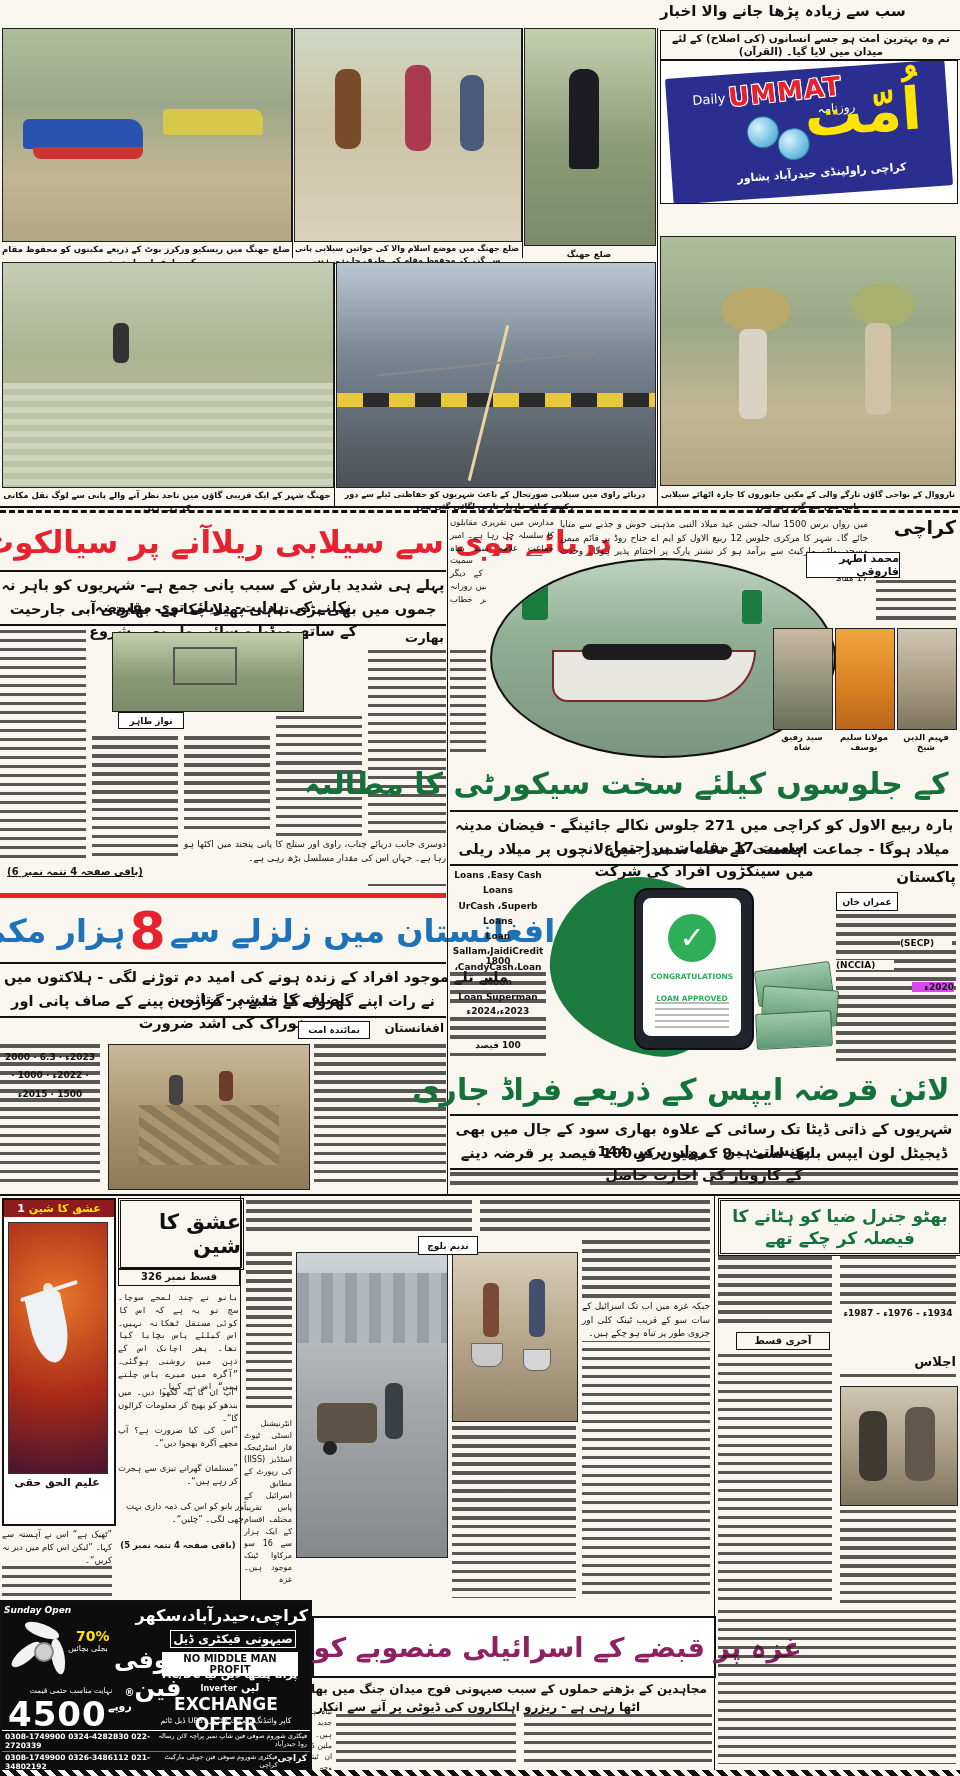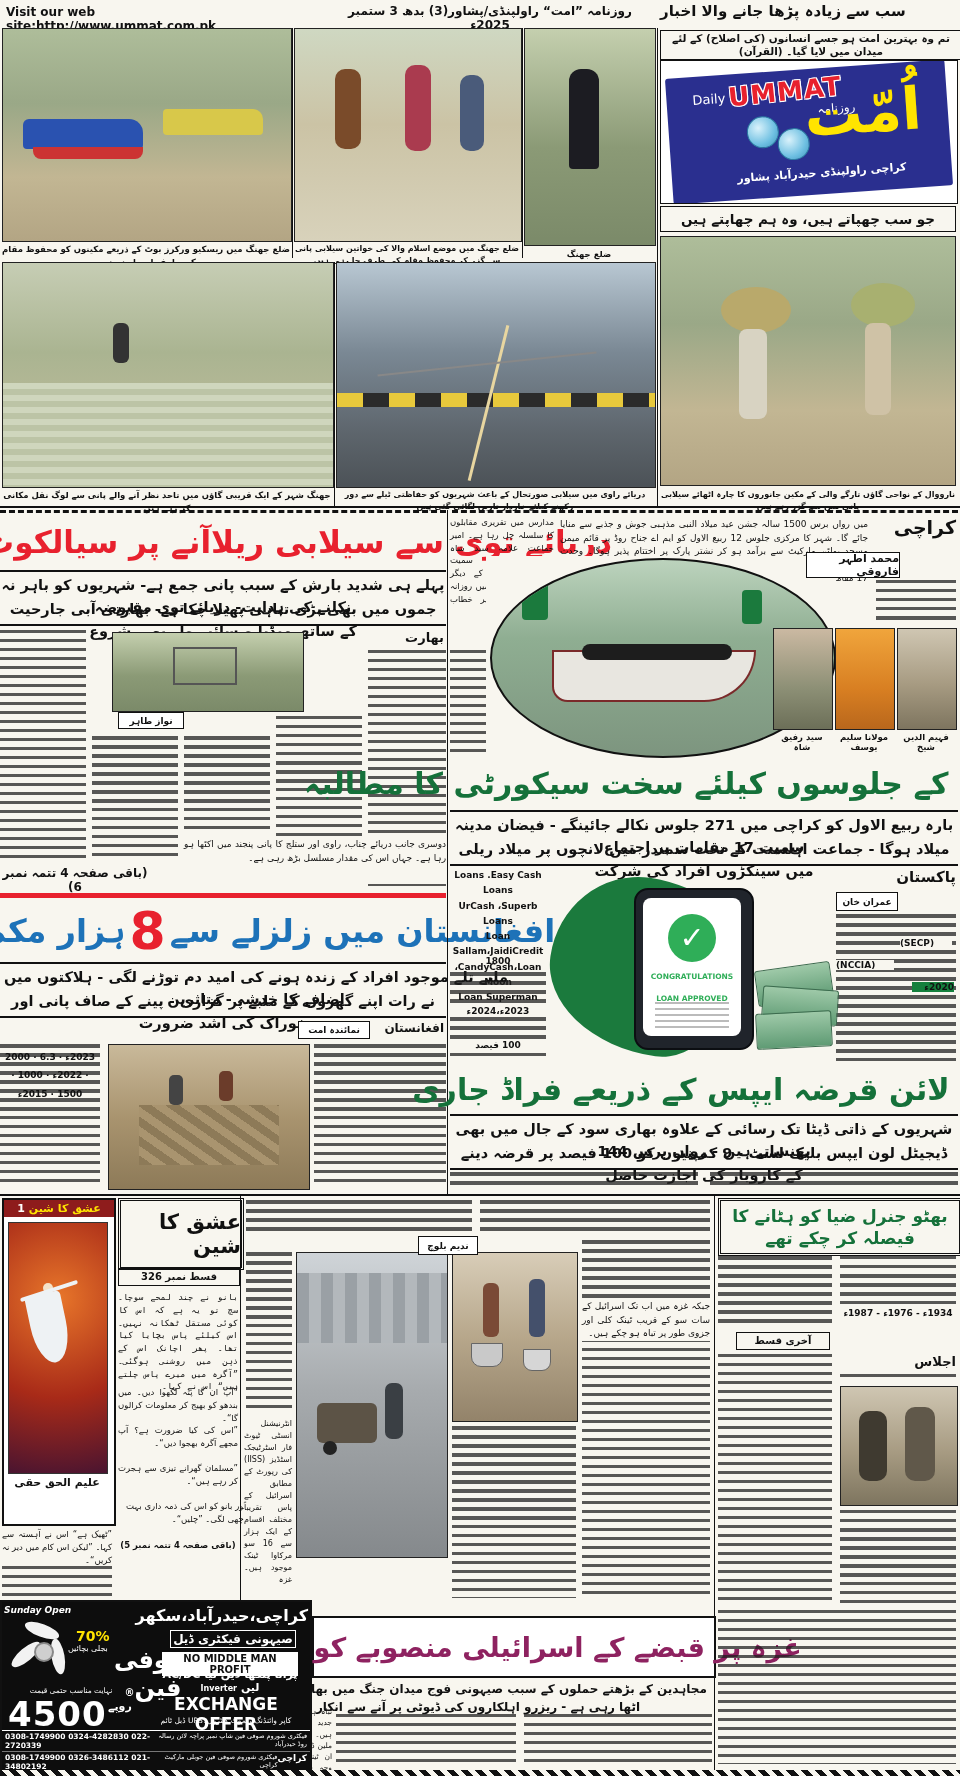--- a/index.html
+++ b/index.html
@@ -39,22 +39,20 @@
   .ad{position:absolute;background:#0d0d0d;color:#fff;border:2px solid #111;}
   .blade{position:absolute;width:36px;height:13px;background:#f2f2f2;border-radius:50%;}
   .globe{position:absolute;border-radius:50%;background:radial-gradient(circle at 35% 35%,#d9f2fb,#6fc0e2 60%,#3e93bb);border:1px solid #2e7da3;}
   .note{position:absolute;background:linear-gradient(180deg,#9ec9a8,#5f9b74);border:1px solid #3c6b4e;border-radius:3px;}
 </style>
 </head>
 <body>
 
 <div class="page">
 
-  <div class="abs ltr" style="left:6px;top:5px;width:300px;font-size:12px;font-weight:bold;">Visit our web site:http://www.ummat.com.pk</div>
-  <div class="abs rtl c b" style="left:330px;top:4px;width:320px;font-size:12px;">روزنامہ ”امت“ راولپنڈی/پشاور(3) بدھ 3 ستمبر 2025ء</div>
   <div class="abs rtl b" style="left:660px;top:2px;width:296px;font-size:15px;text-align:left;">سب سے زیادہ پڑھا جانے والا اخبار</div>
 
   <div class="photo ph-water" style="left:2px;top:28px;width:288px;height:212px;">
     <div class="abs" style="left:20px;top:90px;width:120px;height:30px;background:#2a52b0;border-radius:6px 14px 4px 4px;"></div>
     <div class="abs" style="left:30px;top:118px;width:110px;height:12px;background:#c33;border-radius:0 0 8px 8px;"></div>
     <div class="abs" style="left:160px;top:80px;width:100px;height:26px;background:#d8c84a;border-radius:4px 10px 4px 4px;"></div>
   </div>
   <div class="cap" style="left:0px;top:243px;width:292px;">ضلع جھنگ میں ریسکیو ورکرز بوٹ کے ذریعے مکینوں کو محفوظ مقام کی طرف لے جا رہے ہیں</div>
 
   <div class="photo ph-water2" style="left:294px;top:28px;width:226px;height:212px;">
@@ -76,21 +74,20 @@
       <span class="abs" style="left:26px;top:16px;color:#fff;font-size:13px;">Daily</span>
       <span class="abs b" style="left:62px;top:6px;color:#e8212e;font-size:26px;letter-spacing:1px;text-shadow:-1px -1px 0 #fff,1px -1px 0 #fff,-1px 1px 0 #fff,1px 1px 0 #fff;transform:rotate(-2deg);">UMMAT</span>
       <span class="abs rtl" style="left:150px;top:34px;color:#fff;font-size:12px;">روزنامہ</span>
       <span class="globe" style="left:78px;top:44px;width:30px;height:30px;"></span>
       <span class="globe" style="left:108px;top:58px;width:30px;height:30px;"></span>
       <span class="abs rtl b" style="left:120px;top:18px;width:150px;color:#ffe400;font-size:58px;line-height:1;text-align:center;">اُمّت</span>
       <span class="abs rtl" style="left:40px;top:98px;width:220px;color:#fff;font-size:11px;font-weight:bold;text-align:center;">کراچی راولپنڈی حیدرآباد پشاور</span>
     </div>
   </div>
 
-  <div class="abs rtl c b" style="left:660px;top:206px;width:294px;height:24px;border:1.5px solid #111;font-size:13.5px;display:flex;align-items:center;justify-content:center;">جو سب چھپاتے ہیں، وہ ہم چھاپتے ہیں</div>
 
   <div class="photo ph-water" style="left:660px;top:236px;width:294px;height:248px;">
     <div class="abs" style="left:60px;top:50px;width:70px;height:46px;background:#b9a96b;border-radius:50%;"></div>
     <div class="abs" style="left:78px;top:92px;width:28px;height:90px;background:#d8d3c2;border-radius:8px;"></div>
     <div class="abs" style="left:190px;top:46px;width:64px;height:44px;background:#a8b070;border-radius:50%;"></div>
     <div class="abs" style="left:204px;top:86px;width:26px;height:92px;background:#cfc2a6;border-radius:8px;"></div>
   </div>
   <div class="cap" style="left:660px;top:489px;width:296px;font-size:8px;">نارووال کے نواحی گاؤں تارگے والی کے مکین جانوروں کا چارہ اٹھائے سیلابی پانی میں سے گزر رہے ہیں</div>
 
   <div class="photo ph-flood" style="left:2px;top:262px;width:330px;height:224px;">
@@ -124,21 +121,21 @@
     <div class="abs" style="left:60px;top:14px;width:60px;height:34px;border:2px solid #555;background:transparent;"></div>
   </div>
   <div class="nameBox" style="left:118px;top:712px;width:64px;height:15px;font-size:9px;">نواز طاہر</div>
 
   <div class="tx" style="left:368px;top:650px;width:78px;height:236px;"></div>
   <div class="tx" style="left:276px;top:716px;width:86px;height:120px;"></div>
   <div class="tx" style="left:184px;top:736px;width:86px;height:96px;"></div>
   <div class="tx" style="left:92px;top:736px;width:86px;height:124px;"></div>
   <div class="tx" style="left:0px;top:630px;width:86px;height:230px;"></div>
   <div class="abs frag" style="left:184px;top:838px;width:262px;height:46px;background:#f8f6ef;">دوسری جانب دریائے چناب، راوی اور ستلج کا پانی پنجند میں اکٹھا ہو رہا ہے۔ جہاں اس کی مقدار مسلسل بڑھ رہی ہے۔</div>
-  <div class="abs rtl c b" style="left:0px;top:866px;width:150px;font-size:12px;">(باقی صفحہ 4 تتمہ نمبر 6)</div>
+  <div class="abs rtl c b" style="left:0px;top:866px;width:150px;font-size:10px;text-decoration:underline;">(باقی صفحہ 4 تتمہ نمبر 6)</div>
 
   <div class="abs" style="left:0;top:893px;width:446px;height:5px;background:#e8212e;"></div>
 
   <div class="bigH" style="left:0;top:902px;width:446px;height:58px;gap:4px;">
     <span class="headline-blue b" style="font-size:32px;">افغانستان میں زلزلے سے</span>
     <span class="b" style="font-size:52px;color:#e8212e;">8</span>
     <span class="headline-blue b" style="font-size:32px;">ہزار مکمل تباہ</span>
   </div>
   <div class="hr" style="left:0;top:962px;width:446px;"></div>
   <div class="subH" style="left:0;top:966px;width:512px;">ملبے تلے موجود افراد کے زندہ ہونے کی امید دم توڑنے لگی - ہلاکتوں میں اضافے کا خدشہ - متاثرین</div>
@@ -191,21 +188,21 @@
   <div class="hr" style="left:450px;top:810px;width:508px;"></div>
   <div class="subH" style="left:450px;top:814px;width:508px;">بارہ ربیع الاول کو کراچی میں 271 جلوس نکالے جائینگے - فیضان مدینہ سمیت 17 مقامات پر اجتماع</div>
   <div class="subH" style="left:450px;top:838px;width:508px;">میلاد ہوگا - جماعت اہلسنت کے تحت سمندر میں لانچوں پر میلاد ریلی میں سینکڑوں افراد کی شرکت</div>
   <div class="hr" style="left:450px;top:864px;width:508px;"></div>
 
   <div class="abs rtl b" style="left:898px;top:868px;width:58px;font-size:15px;">پاکستان</div>
   <div class="nameBox" style="left:836px;top:892px;width:60px;height:17px;font-size:9px;">عمران خان</div>
   <div class="tx" style="left:836px;top:914px;width:120px;height:148px;"></div>
   <div class="abs ltr b" style="left:900px;top:938px;width:52px;font-size:9px;background:#f8f6ef;">(SECP)</div>
   <div class="abs ltr b" style="left:836px;top:960px;width:58px;font-size:9px;background:#f8f6ef;">(NCCIA)</div>
-  <div class="abs rtl b" style="left:912px;top:982px;width:42px;font-size:9px;background:#15803d;">2020ء</div>
+  <div class="abs rtl b" style="left:912px;top:982px;width:42px;font-size:9px;background:#d946ef;">2020ء</div>
 
   <div class="abs ltr" style="left:450px;top:868px;width:96px;font-size:9px;font-weight:bold;line-height:1.7;text-align:center;">
     <div>Loans .Easy Cash Loans</div>
     <div>UrCash ،Superb Loans</div>
     <div>Loan Sallam،JaidiCredit</div>
     <div>،CandyCash،Loan Moon</div>
     <div>Loan Superman</div>
   </div>
   <div class="abs rtl c b" style="left:450px;top:956px;width:96px;font-size:9px;">1800</div>
   <div class="tx" style="left:450px;top:972px;width:96px;height:90px;"></div>

